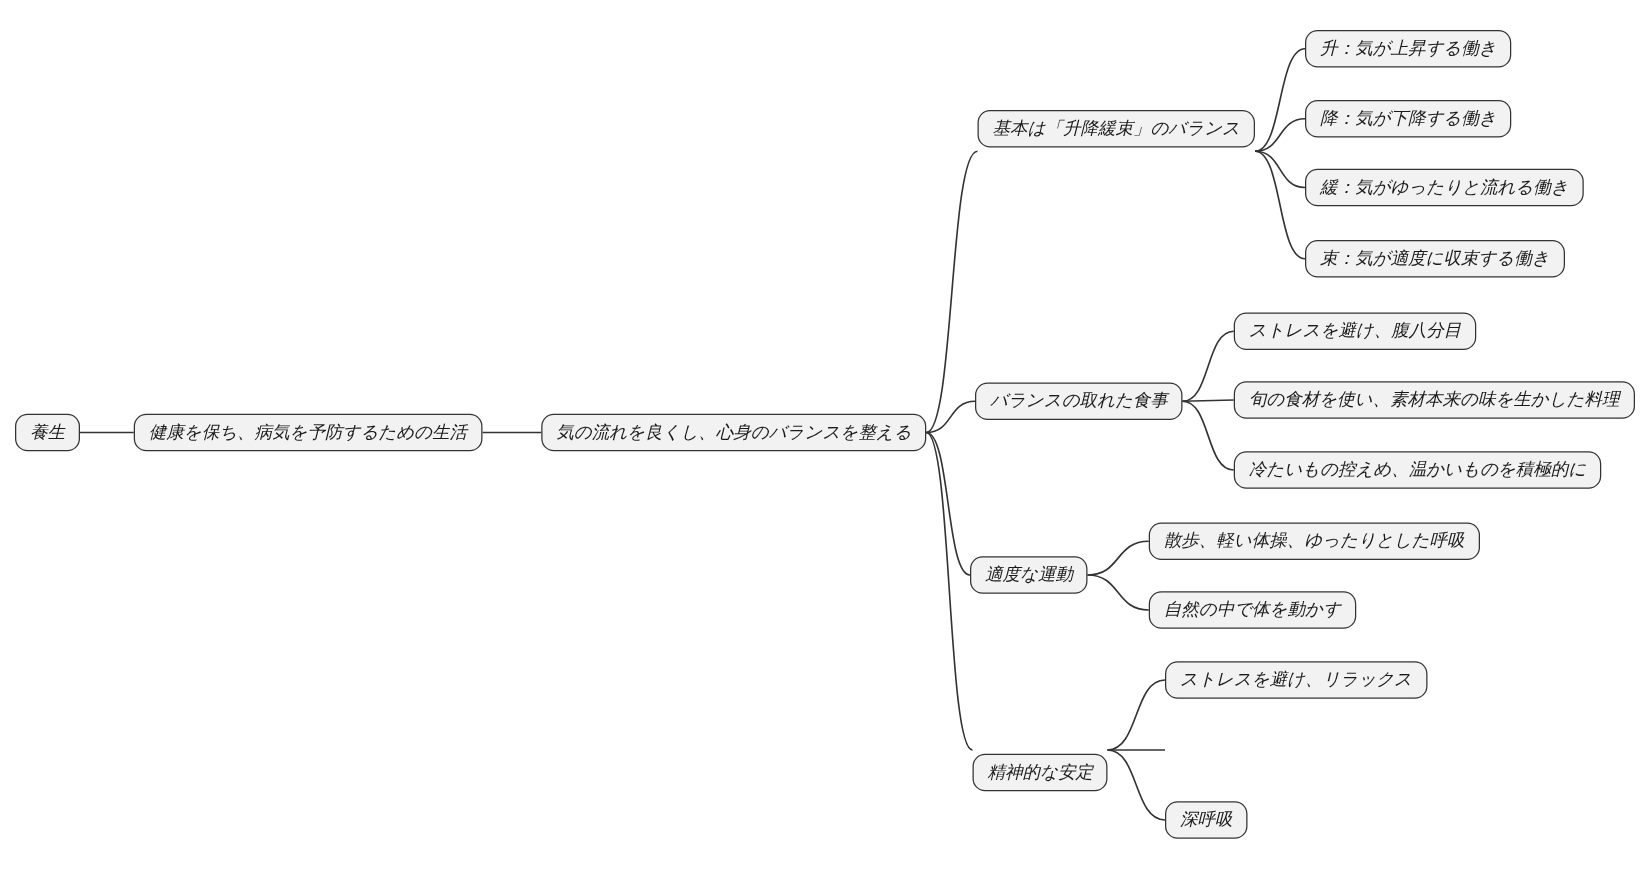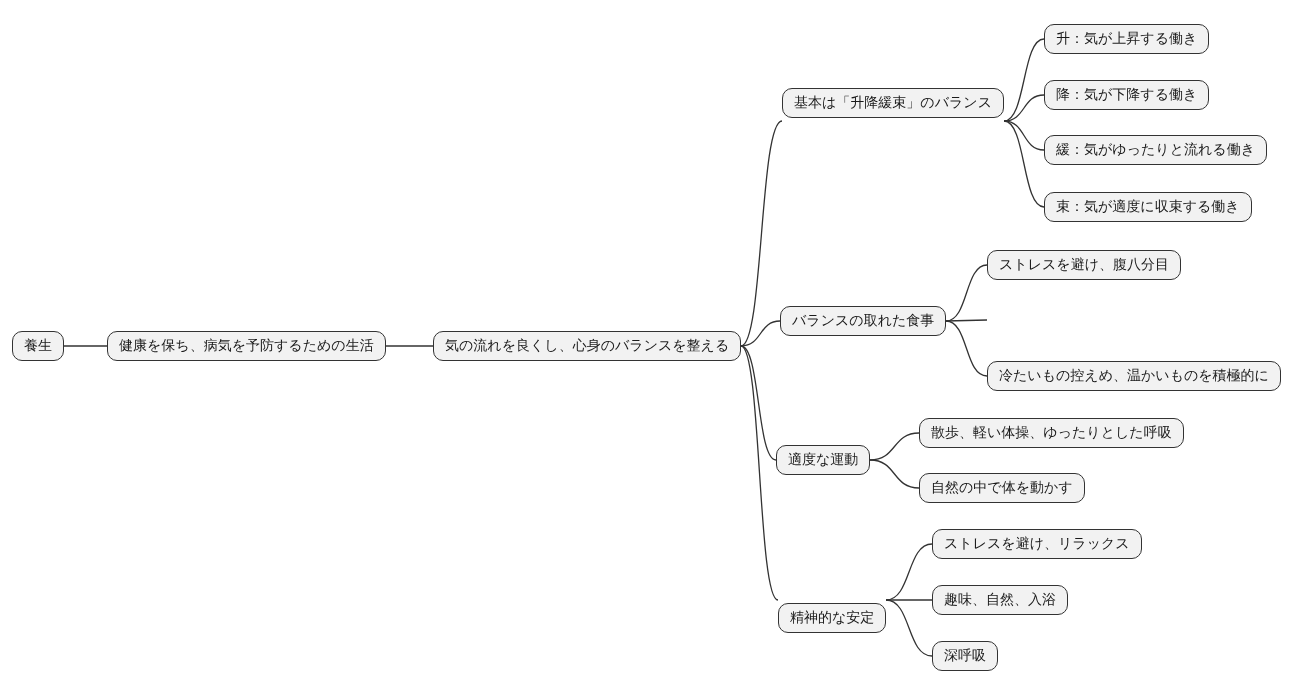--- a/index.html
+++ b/index.html
@@ -37,20 +37,21 @@
     background: var(--node-fill, #f2f2f2);
     border: 1.5px solid var(--node-border, #333333);
     border-radius: 10px;
     color: var(--text, #1a1a1a);
     font-size: 14px;
   }
   .node-label {
     display: inline-block;
     vertical-align: middle;
     line-height: normal;
+    font-style: italic;
   }
 </style>
 </head>
 <body>
 
 <div class="canvas">
   <svg class="edge-layer" width="1314" height="696" viewBox="0 0 1314 696" xmlns="http://www.w3.org/2000/svg">
       <path d="M 64 346 L 107 346"></path>
       <path d="M 386 346 L 433 346"></path>
       <path d="M 741 346 C 763.55 346, 759.45 121, 782 121"></path>
@@ -93,37 +94,37 @@
   </div>
     <div class="node" style="left: 1044px; top: 192px;">
     <span class="node-label">束：気が適度に収束する働き</span>
   </div>
     <div class="node" style="left: 780px; top: 306px;">
     <span class="node-label">バランスの取れた食事</span>
   </div>
     <div class="node" style="left: 987px; top: 250px;">
     <span class="node-label">ストレスを避け、腹八分目</span>
   </div>
+    <div class="node" style="left: 987px; top: 305px;">
+    <span class="node-label">旬の食材を使い、素材本来の味を生かした料理</span>
+  </div>
     <div class="node" style="left: 987px; top: 361px;">
     <span class="node-label">冷たいもの控えめ、温かいものを積極的に</span>
   </div>
     <div class="node" style="left: 776px; top: 445px;">
     <span class="node-label">適度な運動</span>
   </div>
     <div class="node" style="left: 919px; top: 418px;">
     <span class="node-label">散歩、軽い体操、ゆったりとした呼吸</span>
   </div>
     <div class="node" style="left: 919px; top: 473px;">
     <span class="node-label">自然の中で体を動かす</span>
   </div>
     <div class="node" style="left: 778px; top: 603px; text-align: right;">
     <span class="node-label">精神的な安定</span>
   </div>
     <div class="node" style="left: 932px; top: 529px;">
     <span class="node-label">ストレスを避け、リラックス</span>
   </div>
-    <div class="node" style="left: 932px; top: 585px;">
-    <span class="node-label">趣味、自然、入浴</span>
-  </div>
     <div class="node" style="left: 932px; top: 641px;">
     <span class="node-label">深呼吸</span>
   </div>
   </div>
 
 </body></html>

